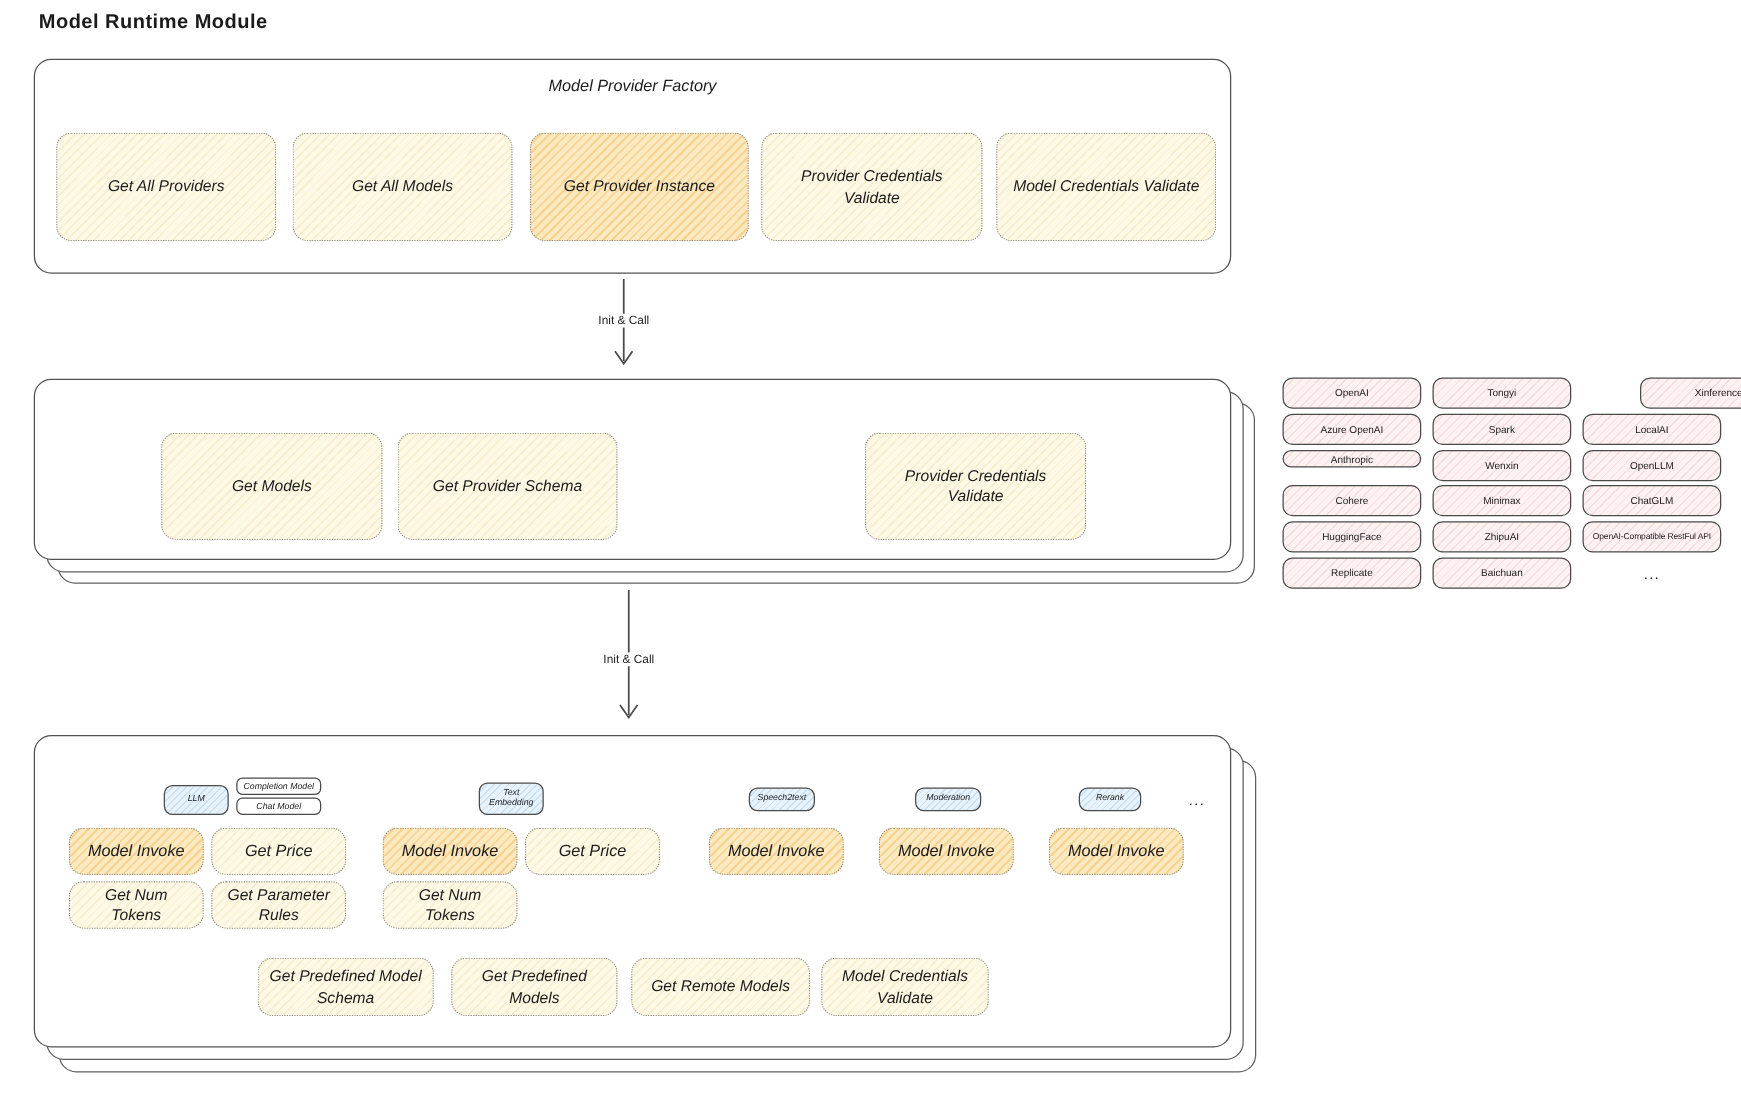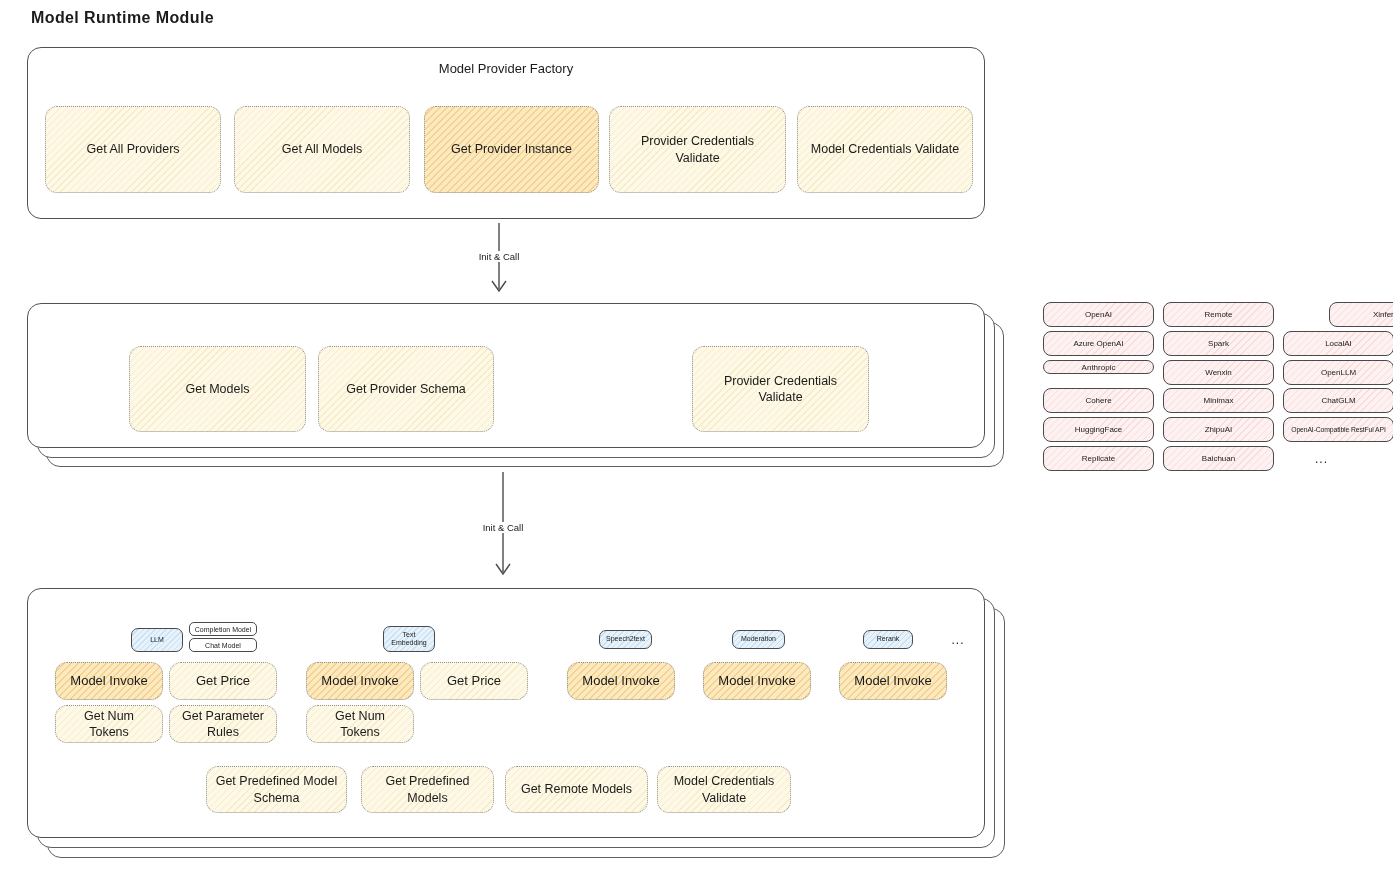--- a/index.html
+++ b/index.html
@@ -1,36 +1,36 @@
 <!DOCTYPE html>
 <html><head>
 <meta charset="utf-8">
 <style>
   html,body { margin:0; padding:0; background:#ffffff; }
   body { font-family:"Liberation Sans", sans-serif; color:#1b1b1b; }
   .canvas { position:relative; width:1393px; height:880px; background:#fff; overflow:hidden; }
 
   .main-title { position:absolute; left:31px; top:9px; font-size:16px; font-weight:700; letter-spacing:.4px; }
 
-  .panel { position:absolute; background:#fff; border:1.4px solid #525252; border-radius:14px; box-sizing:border-box; }
+  .panel { position:absolute; background:#fff; border:1.4px solid #525252; border-radius:14px; box-sizing:border-box;font-style:italic; }
   .stack { position:absolute; background:#fff; border:1.3px solid #5f5f5f; border-radius:14px; box-sizing:border-box; }
   .panel-title { position:absolute; top:13px; left:0; right:0; text-align:center; font-size:13px; }
 
   .m { position:absolute; display:flex; align-items:center; justify-content:center; text-align:center;
        border:1.6px dotted #909090; border-radius:12px; font-size:12.5px; line-height:1.3;
        padding:2px 8px; box-sizing:border-box; }
   .cream { background-color:#fdf9e6;
        background-image:repeating-linear-gradient(135deg, rgba(228,196,118,0.26) 0 1px, transparent 1px 5px); }
   .orange { background-color:#fbeac0;
        background-image:repeating-linear-gradient(135deg, rgba(239,165,62,0.38) 0 1.4px, transparent 1.4px 5px); }
 
   .pill { position:absolute; box-sizing:border-box; border:1.3px solid #4a4a4a; border-radius:8px;
        display:flex; align-items:center; justify-content:center; text-align:center; font-size:8px;
        background-color:#fdf2f1;
-       background-image:repeating-linear-gradient(135deg, rgba(226,148,148,0.22) 0 1px, transparent 1px 5px);margin-left:17px; }
+       background-image:repeating-linear-gradient(135deg, rgba(226,148,148,0.22) 0 1px, transparent 1px 5px); }
   .pill.tiny { font-size:6.8px; letter-spacing:-0.1px; }
   .more-cell { position:absolute; display:flex; align-items:center; justify-content:center;
        font-size:12px; letter-spacing:1px; }
 
   .tab { position:absolute; box-sizing:border-box; border:1.2px solid #4a4a4a; border-radius:7px;
        display:flex; align-items:center; justify-content:center; text-align:center;
        font-size:7px; line-height:1.2; background-color:#e7f2fb;
        background-image:repeating-linear-gradient(135deg, rgba(120,180,228,0.28) 0 1px, transparent 1px 4px); }
   .subtab { position:absolute; box-sizing:border-box; border:1.1px solid #4a4a4a; border-radius:5px;
        display:flex; align-items:center; justify-content:center; font-size:7px; background:#fff; }
@@ -63,21 +63,21 @@
 
   <div class="stack" style="left:46px;top:322px;width:958px;height:145px"></div>
   <div class="stack" style="left:37px;top:313px;width:958px;height:145px"></div>
   <div class="panel" style="left:27px;top:303px;width:958px;height:145px">
     <div class="m cream" style="left:101px;top:42px;width:177px;height:86px">Get Models</div>
     <div class="m cream" style="left:290px;top:42px;width:176px;height:86px">Get Provider Schema</div>
     <div class="m cream" style="left:664px;top:42px;width:177px;height:86px">Provider Credentials Validate</div>
   </div>
 
   <div class="pill" style="left:1026px;top:302px;width:111px;height:25px">OpenAI</div>
-  <div class="pill" style="left:1146px;top:302px;width:111px;height:25px">Remote</div>
+  <div class="pill" style="left:1146px;top:302px;width:111px;height:25px">Tongyi</div>
   <div class="pill" style="left:1312px;top:302px;width:126px;height:25px">Xinference</div>
 
   <div class="pill" style="left:1026px;top:331px;width:111px;height:25px">Azure OpenAI</div>
   <div class="pill" style="left:1146px;top:331px;width:111px;height:25px">Spark</div>
   <div class="pill" style="left:1266px;top:331px;width:111px;height:25px">LocalAI</div>
 
   <div class="pill" style="left:1026px;top:360px;width:111px;height:14px">Anthropic</div>
   <div class="pill" style="left:1146px;top:360px;width:111px;height:25px">Wenxin</div>
   <div class="pill" style="left:1266px;top:360px;width:111px;height:25px">OpenLLM</div>
 

